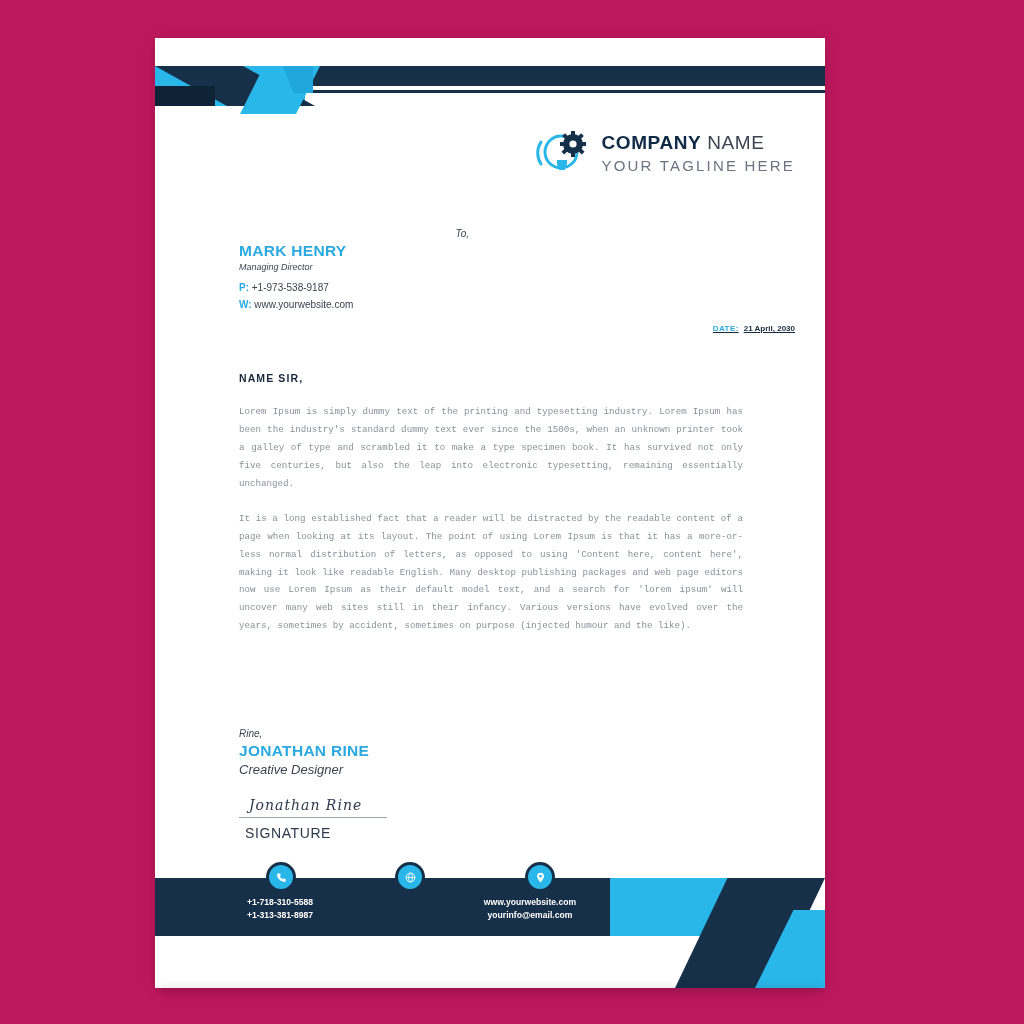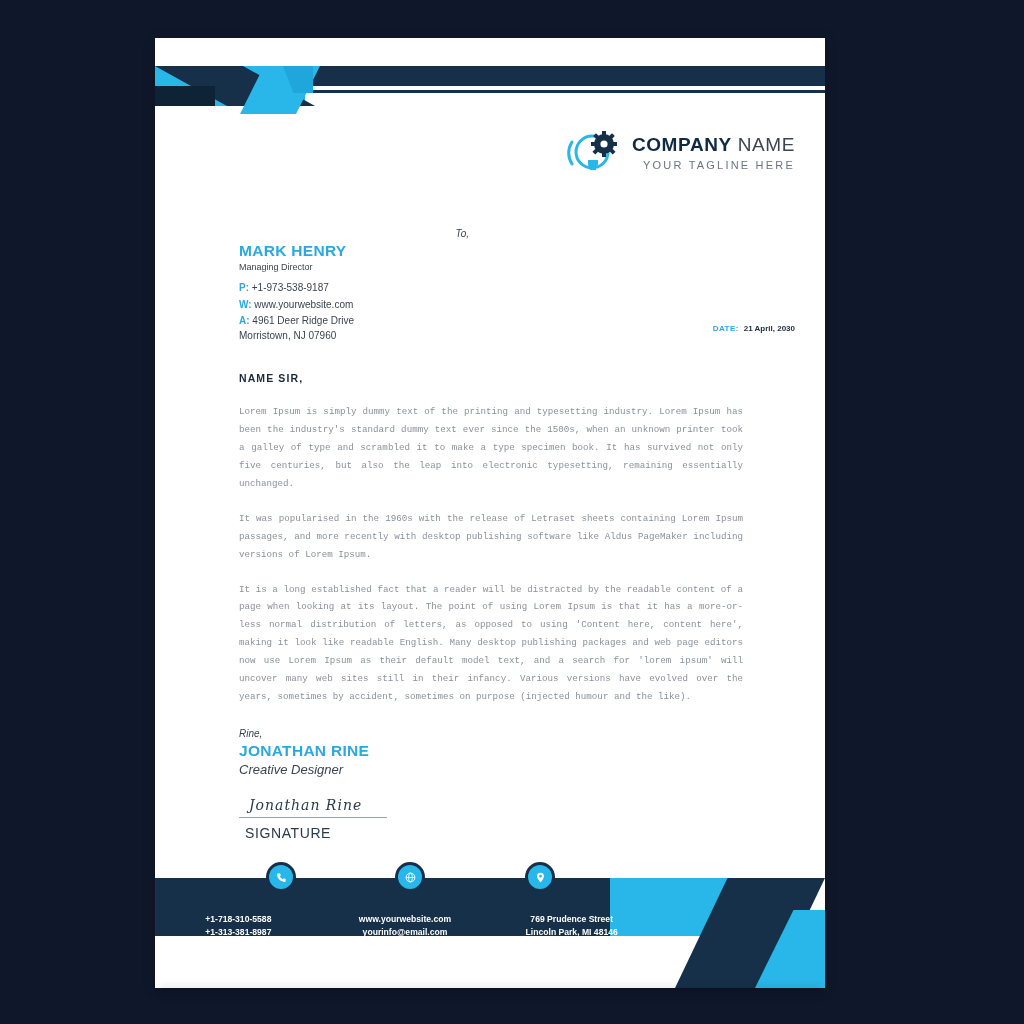--- a/index.html
+++ b/index.html
@@ -8,21 +8,21 @@
     width: 1024px;
     height: 1024px;
     background: #e7e7e8;
     font-family: "Liberation Sans", sans-serif;
   }
 
   #stage {
     position: relative;
     width: 1024px;
     height: 1024px;
-    background: #0f172a;
+    background: #be185d;
     overflow: hidden;
   }
 
   
   .page {
     position: absolute;
     left: 155px;
     top: 38px;
     width: 670px;
     height: 950px;
@@ -110,21 +110,21 @@
   .logo-company {
     font-size: 19px;
     letter-spacing: 0.6px;
     line-height: 1;
     white-space: nowrap;
   }
   .logo-company .bold { color: #0f2a44; font-weight: bold; }
   .logo-company .light { color: #3c4450; font-weight: normal; }
   .logo-tagline {
     margin-top: 5px;
-    font-size: 11px;
+    font-size: 15px;
     letter-spacing: 2.2px;
     color: #6a7480;
     text-align: right;
   }
 
   
   .to-block {
     position: absolute;
     left: 84px;
     top: 190px;
@@ -138,39 +138,41 @@
     text-align: right;
   }
   .to-name {
     font-size: 15.5px;
     font-weight: bold;
     color: #29a9e0;
     letter-spacing: 0.3px;
   }
   .to-role {
     font-size: 9px;
+    font-style: italic;
     color: #3a4450;
     margin-top: 2px;
     margin-bottom: 9px;
   }
   .to-line {
     font-size: 10px;
     color: #3a4450;
     line-height: 1.45;
     margin-bottom: 2px;
   }
   .to-line .key { color: #29a9e0; font-weight: bold; }
 
   
   .date-row {
     position: absolute;
     right: 30px;
     top: 286px;
     font-size: 8px;
     color: #1a2b3d;
+    text-decoration: underline;
   }
   .date-row .dlabel { color: #29a9e0; font-weight: bold; letter-spacing: 0.4px; }
   .date-row .dval { font-weight: bold; margin-left: 5px; }
 
   
   .dear {
     position: absolute;
     left: 84px;
     top: 334px;
     font-size: 10.5px;
@@ -285,21 +287,21 @@
     width: 500px;
     height: 58px;
     display: flex;
   }
   .fcol {
     flex: 1;
     color: #ffffff;
     text-align: center;
     font-size: 8.6px;
     line-height: 1.55;
-    padding-top: 35px;
+    padding-top: 18px;
     font-weight: bold;
   }
   .fbadge {
     position: absolute;
     bottom: 96px;
     width: 24px;
     height: 24px;
     border-radius: 50%;
     background: #29b6e8;
     border: 3px solid #16304a;
@@ -365,32 +367,30 @@
         <div class="logo-tagline">YOUR TAGLINE HERE</div>
       </div>
     </div>
 
     <div class="to-block">
       <div class="to-label">To,</div>
       <div class="to-name">MARK HENRY</div>
       <div class="to-role">Managing Director</div>
       <div class="to-line"><span class="key">P:</span><span> +1-973-538-9187</span></div>
       <div class="to-line"><span class="key">W:</span><span> www.yourwebsite.com</span></div>
-      <div class="to-line"><span class="key">A:</span><span> 4961 Deer Ridge Drive</span><br><span>Morristown, NJ 07960</span></div>
     </div>
 
     <div class="date-row">
       <span class="dlabel">DATE:</span><span class="dval">21 April, 2030</span>
     </div>
 
     <div class="dear">NAME  SIR,</div>
 
     <div class="body-copy">
       <p>Lorem Ipsum is simply dummy text of the printing and typesetting industry. Lorem Ipsum has been the industry's standard dummy text ever since the 1500s, when an unknown printer took a galley of type and scrambled it to make a type specimen book. It has survived not only five centuries, but also the leap into electronic typesetting, remaining essentially unchanged.</p>
-      <p>It was popularised in the 1960s with the release of Letraset sheets containing Lorem Ipsum passages, and more recently with desktop publishing software like Aldus PageMaker including versions of Lorem Ipsum.</p>
       <p>It is a long established fact that a reader will be distracted by the readable content of a page when looking at its layout. The point of using Lorem Ipsum is that it has a more-or-less normal distribution of letters, as opposed to using 'Content here, content here', making it look like readable English. Many desktop publishing packages and web page editors now use Lorem Ipsum as their default model text, and a search for 'lorem ipsum' will uncover many web sites still in their infancy. Various versions have evolved over the years, sometimes by accident, sometimes on purpose (injected humour and the like).</p>
     </div>
 
     <div class="from-block">
       <div class="from-label">Rine,</div>
       <div class="from-name">JONATHAN RINE</div>
       <div class="from-role">Creative Designer</div>
       <div class="sig-script">Jonathan Rine</div>
       <div class="sig-rule"></div>
       <div class="sig-label">SIGNATURE</div>
@@ -422,22 +422,18 @@
 
     <div class="footer-cols">
       <div class="fcol">
         <div>+1-718-310-5588</div>
         <div>+1-313-381-8987</div>
       </div>
       <div class="fcol">
         <div>www.yourwebsite.com</div>
         <div>yourinfo@email.com</div>
       </div>
-      <div class="fcol">
-        <div>769 Prudence Street</div>
-        <div>Lincoln Park, MI 48146</div>
-      </div>
     </div>
 
   </div>
 
   <div class="bottom-shadow"></div>
 </div>
 
 </body></html>

